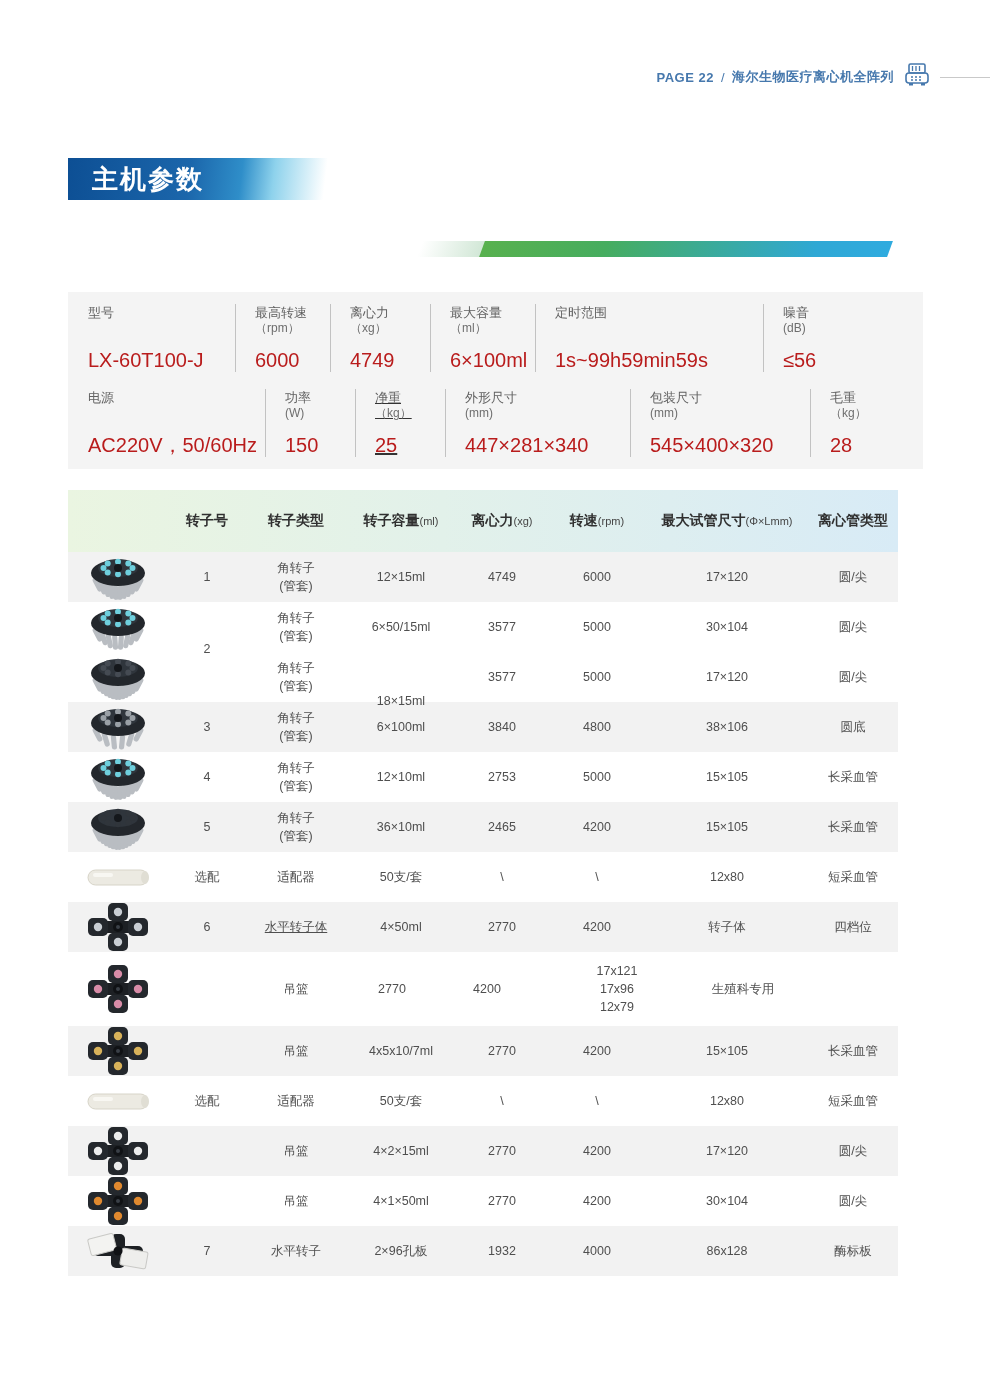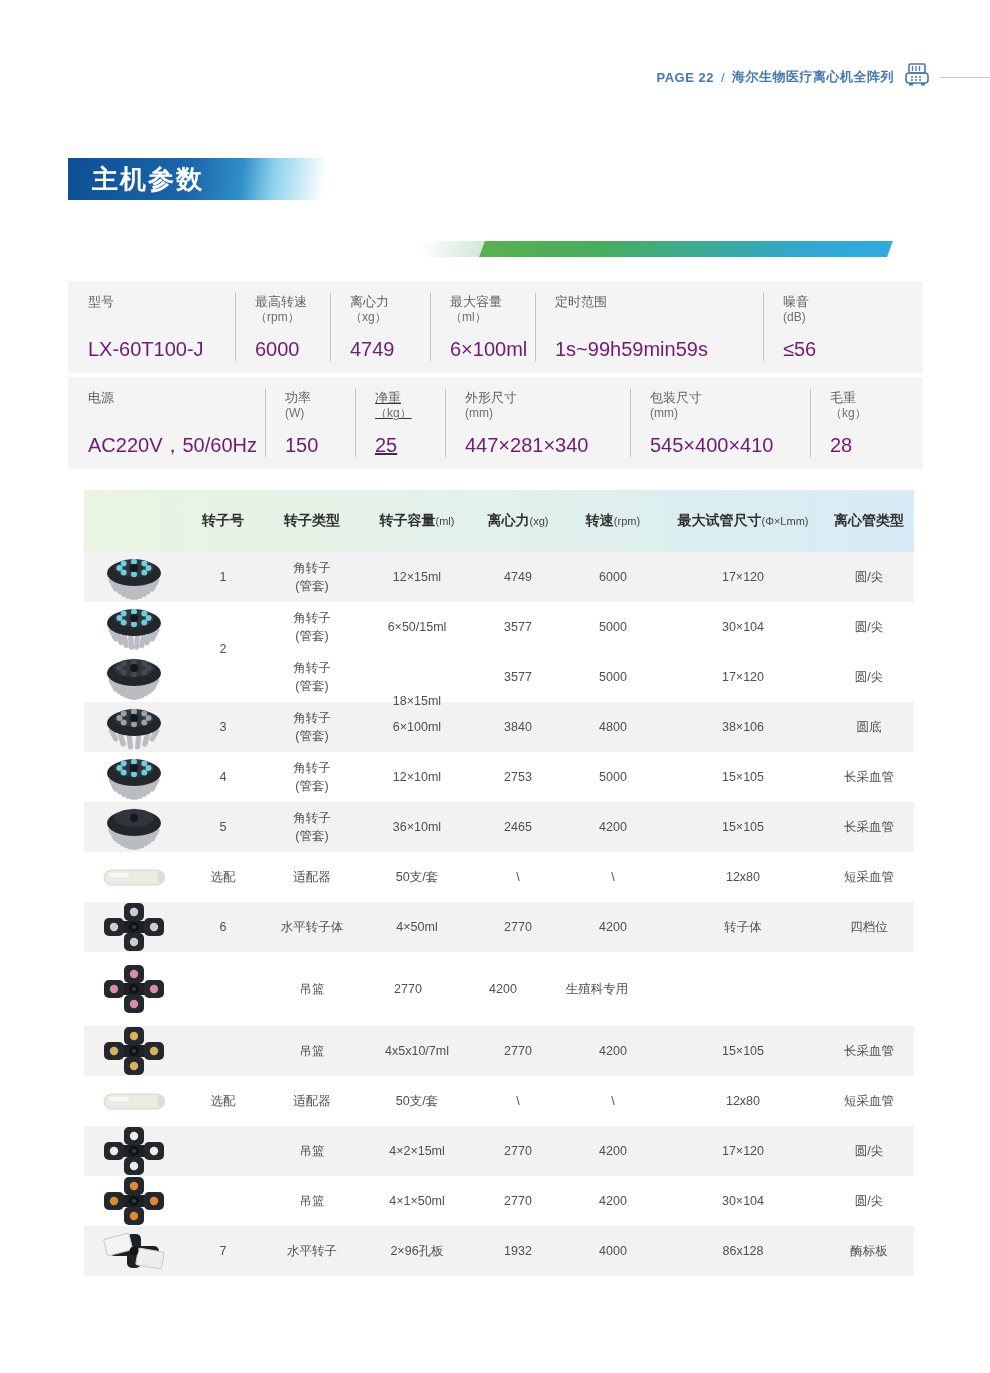--- a/index.html
+++ b/index.html
@@ -21,31 +21,31 @@
   .accent-bar{position:absolute;left:420px;top:241px;width:470px;height:16px;}
   .accent-bar .fade{position:absolute;left:0;top:0;width:72px;height:100%;
           background:linear-gradient(90deg,rgba(200,225,205,0),rgba(160,205,170,.55));
           transform:skewX(-20deg);}
   .accent-bar .bar{position:absolute;left:62px;right:0;top:0;bottom:0;
           background:linear-gradient(90deg,#58b14e 0%,#46ad5f 30%,#2fa8d5 82%,#2fabdf 100%);
           transform:skewX(-20deg);}
 
   
   .spec-panel{position:absolute;left:68px;width:855px;height:92px;background:#f4f4f4;display:flex;}
-  .spec-panel.p1{top:281px;}
+  .spec-panel.p1{top:292px;}
   .spec-panel.p2{top:377px;}
   .spec-col{box-sizing:border-box;display:flex;flex-direction:column;justify-content:space-between;
             padding:13px 6px 13px 20px;position:relative;}
   .spec-col + .spec-col::before{content:"";position:absolute;left:0;top:12px;bottom:12px;width:1px;background:#c2c2c2;}
   .spec-label{font-size:13px;color:#616161;line-height:1.25;}
   .spec-unit{display:block;font-size:12px;color:#6e6e6e;}
-  .spec-value{font-size:20px;color:#701a75;line-height:1.1;white-space:nowrap;}
+  .spec-value{font-size:20px;color:#b91c1c;line-height:1.1;white-space:nowrap;}
 
   
-  .rotor-table{position:absolute;left:84px;top:490px;width:830px;}
+  .rotor-table{position:absolute;left:68px;top:490px;width:830px;}
   .t-head{display:flex;align-items:center;height:62px;
           background:linear-gradient(90deg,#eaf5e1 0%,#e2f1ea 45%,#d8ebf6 100%);}
   .th{box-sizing:border-box;text-align:center;font-size:14px;font-weight:bold;color:#303030;}
   .th .th-unit{font-size:11px;font-weight:normal;color:#444;}
   .t-row{display:flex;align-items:center;height:50px;}
   .t-row.tall{height:74px;}
   .t-row.gray{background:#f2f2f2;}
   .t-row.white{background:#ffffff;}
   .td{box-sizing:border-box;text-align:center;font-size:12.5px;color:#4f4f4f;line-height:1.45;white-space:pre-line;}
   .td.icon-cell{display:flex;align-items:center;justify-content:center;height:100%;}
@@ -123,21 +123,21 @@
     <div class="spec-col" style="width: 90px; text-decoration: underline;">
       <div class="spec-label"><span>净重</span><span class="spec-unit">（kg）</span></div>
       <div class="spec-value">25</div>
     </div>
     <div class="spec-col" style="width: 185px;">
       <div class="spec-label"><span>外形尺寸</span><span class="spec-unit">(mm)</span></div>
       <div class="spec-value">447×281×340</div>
     </div>
     <div class="spec-col" style="width: 180px;">
       <div class="spec-label"><span>包装尺寸</span><span class="spec-unit">(mm)</span></div>
-      <div class="spec-value">545×400×410</div>
+      <div class="spec-value">545×400×320</div>
     </div>
     <div class="spec-col" style="width: 113px;">
       <div class="spec-label"><span>毛重</span><span class="spec-unit">（kg）</span></div>
       <div class="spec-value">28</div>
     </div>
   </div>
 
 <div class="rotor-table" id="rotorTable">
     <div class="t-head">
       <div class="th" style="width: 100px;"><span></span><span class="th-unit"></span></div>
@@ -368,21 +368,21 @@
           <rect x="7" y="18" width="20" height="18" rx="5" fill="#24282d"></rect>
           <circle cx="17" cy="27" r="4.2" fill="#c9ced4"></circle>
           <rect x="47" y="18" width="20" height="18" rx="5" fill="#24282d"></rect>
           <circle cx="57" cy="27" r="4.2" fill="#c9ced4"></circle>
           <rect x="27" y="33" width="20" height="18" rx="5" fill="#24282d"></rect>
           <circle cx="37" cy="42" r="4.2" fill="#c9ced4"></circle>
           <circle cx="37" cy="27" r="5" fill="#101215"></circle>
           <circle cx="37" cy="27" r="2" fill="#3a4047"></circle>
         </svg></div>
       <div class="td" style="width: 78px;">6</div>
-      <div class="td" style="width: 100px;">水平转子体</div>
+      <div class="td" style="width: 100px; text-decoration: underline;">水平转子体</div>
       <div class="td" style="width: 110px;">4×50ml</div>
       <div class="td" style="width: 92px;">2770</div>
       <div class="td" style="width: 98px;">4200</div>
       <div class="td" style="width: 162px;">转子体</div>
       <div class="td" style="width: 90px;">四档位</div>
     </div>
     <div class="t-row white tall">
       <div class="td icon-cell" style="width: 100px;"><svg width="74" height="54" viewBox="0 0 74 54">
           <rect x="31" y="8" width="12" height="38" rx="4" fill="#1d2024"></rect>
           <rect x="14" y="21" width="46" height="12" rx="4" fill="#1d2024"></rect>
@@ -394,20 +394,23 @@
           <circle cx="57" cy="27" r="4.2" fill="#d98ca8"></circle>
           <rect x="27" y="33" width="20" height="18" rx="5" fill="#24282d"></rect>
           <circle cx="37" cy="42" r="4.2" fill="#d98ca8"></circle>
           <circle cx="37" cy="27" r="5" fill="#101215"></circle>
           <circle cx="37" cy="27" r="2" fill="#3a4047"></circle>
         </svg></div>
       <div class="td" style="width: 78px;"></div>
       <div class="td" style="width: 100px;">吊篮</div>
       <div class="td" style="width: 92px;">2770</div>
       <div class="td" style="width: 98px;">4200</div>
+      <div class="td" style="width: 162px;">17x121
+17x96
+12x79</div>
       <div class="td" style="width: 90px;">生殖科专用</div>
     </div>
     <div class="t-row gray">
       <div class="td icon-cell" style="width: 100px;"><svg width="74" height="54" viewBox="0 0 74 54">
           <rect x="31" y="8" width="12" height="38" rx="4" fill="#1d2024"></rect>
           <rect x="14" y="21" width="46" height="12" rx="4" fill="#1d2024"></rect>
           <rect x="27" y="3" width="20" height="18" rx="5" fill="#24282d"></rect>
           <circle cx="37" cy="12" r="4.2" fill="#d8b25a"></circle>
           <rect x="7" y="18" width="20" height="18" rx="5" fill="#24282d"></rect>
           <circle cx="17" cy="27" r="4.2" fill="#d8b25a"></circle>

